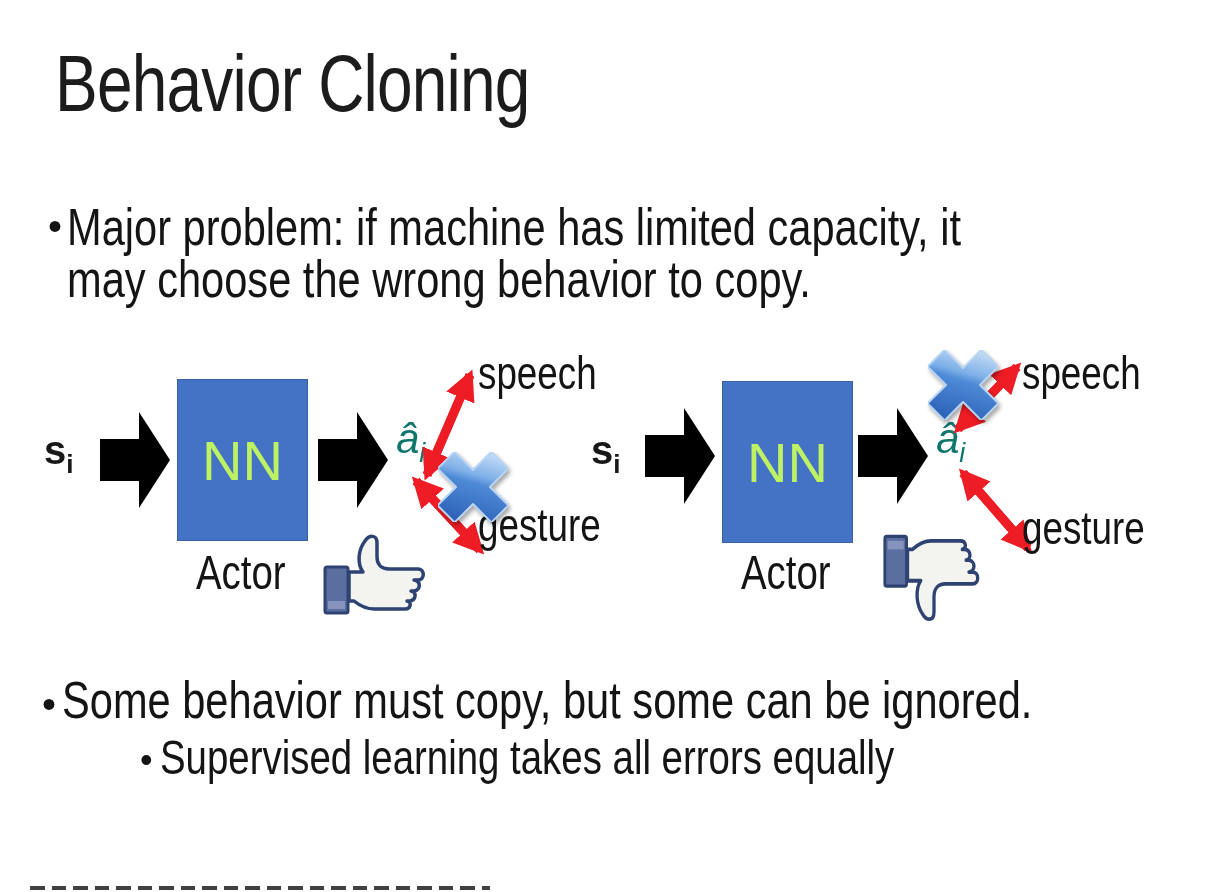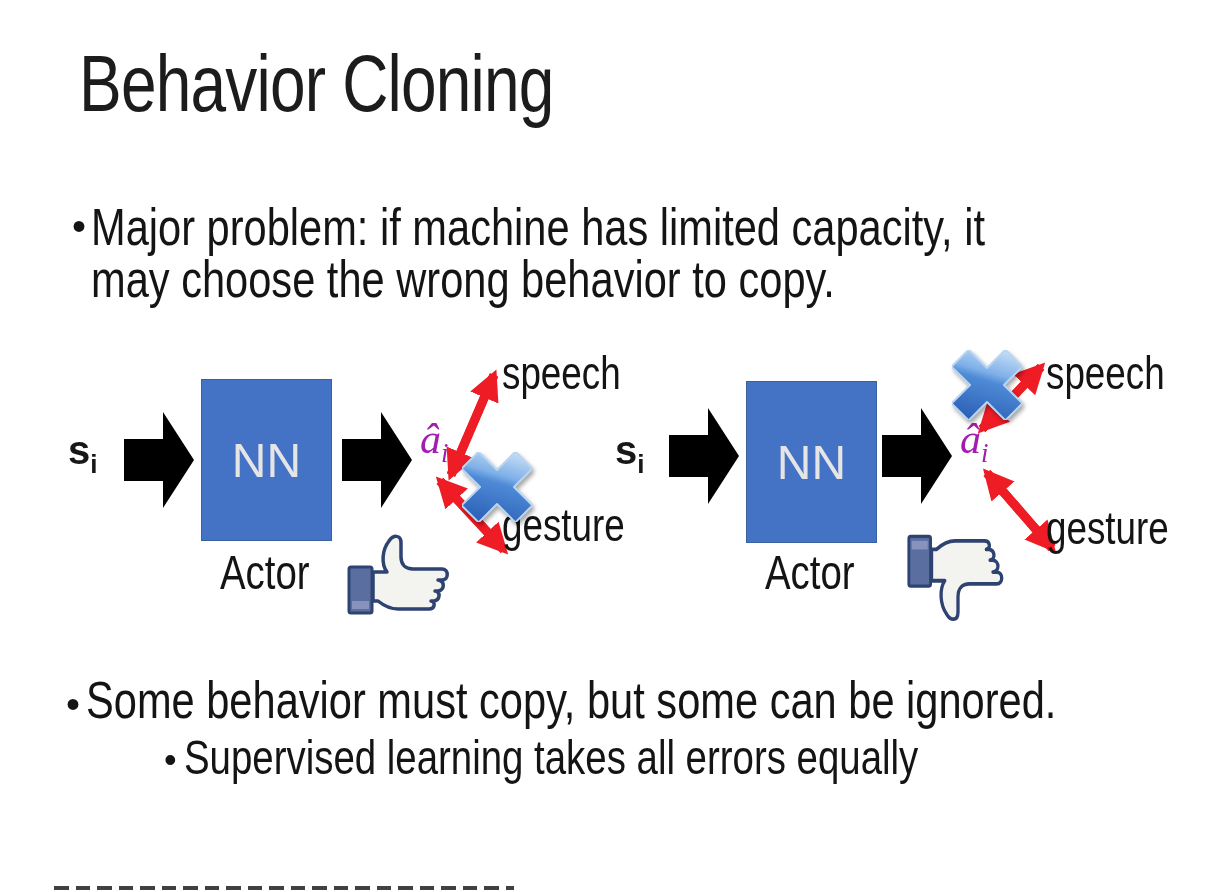--- a/index.html
+++ b/index.html
@@ -3,37 +3,36 @@
 <meta charset="utf-8">
 <style>
   html,body{margin:0;padding:0;background:#ffffff;}
   .slide{
     position:relative;
     width:1166px;height:892px;
     background:#ffffff;
     overflow:hidden;
     font-family:"Liberation Sans",sans-serif;
     color:#171717;
-    margin-left:24px;
   }
   .abs{position:absolute;}
   .cond{transform:scaleX(0.8);transform-origin:0 0;white-space:nowrap;}
   .title{font-size:80px;line-height:1;letter-spacing:-1px;color:#1c1c1c;}
   .btext{font-size:52px;line-height:1;color:#141414;}
   .btext2{font-size:48px;line-height:1;color:#141414;}
   .bdot{font-size:40px;line-height:1;color:#141414;}
   .bdot2{font-size:36px;line-height:1;color:#141414;}
   .nn-box{
     width:131px;height:162px;background:#4472c4;border:1.5px solid #39619f;
     display:flex;align-items:center;justify-content:center;box-sizing:border-box;
   }
-  .nn-label{color:#e5e5e5;font-size:48px;}
+  .nn-label{color:#bef264;font-size:56px;}
   .io-label{font-size:40px;line-height:1;font-weight:bold;}
   .io-label sub{font-size:26px;}
-  .ahat{font-family:Liberation Serif, serif;font-style:italic;font-size:42px;line-height:1;color:#a21caf;}
+  .ahat{font-family:Liberation Sans, sans-serif;font-style:italic;font-size:42px;line-height:1;color:#0f766e;}
   .ahat sub{font-size:27px;}
   .word{font-size:46px;line-height:1;color:#141414;}
   .actor{font-size:48px;line-height:1;color:#141414;}
   .cross{filter:drop-shadow(2px 3px 2px rgba(0,0,0,0.35));}
   .crop-line{
     height:4px;
     background:repeating-linear-gradient(90deg,#1f1f1f 0 15px,rgba(0,0,0,0) 15px 22px,#1f1f1f 22px 36px,rgba(0,0,0,0) 36px 43px);
     opacity:.85;
   }
 </style>

